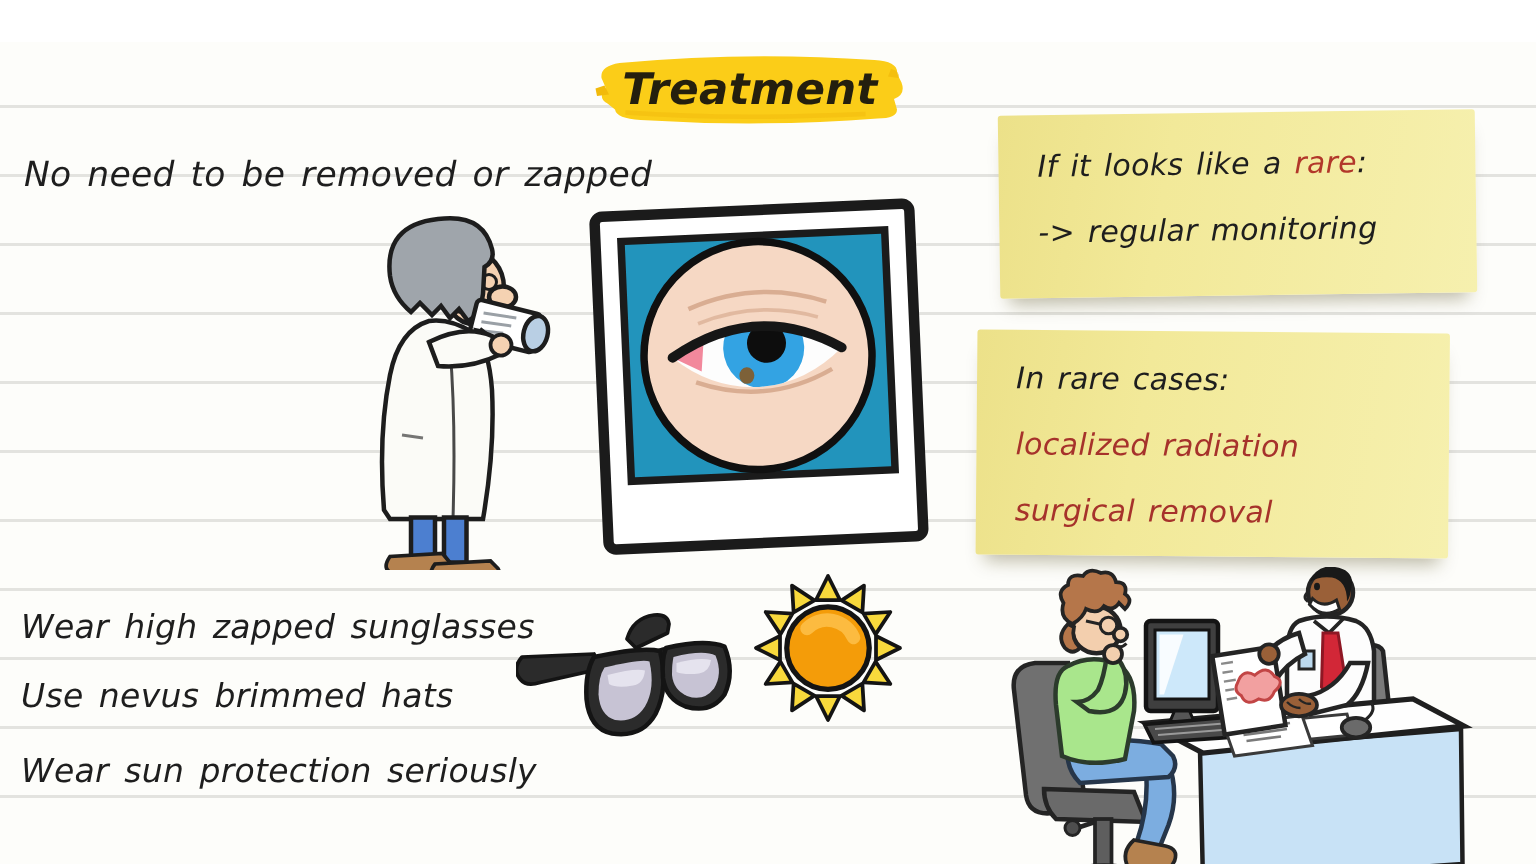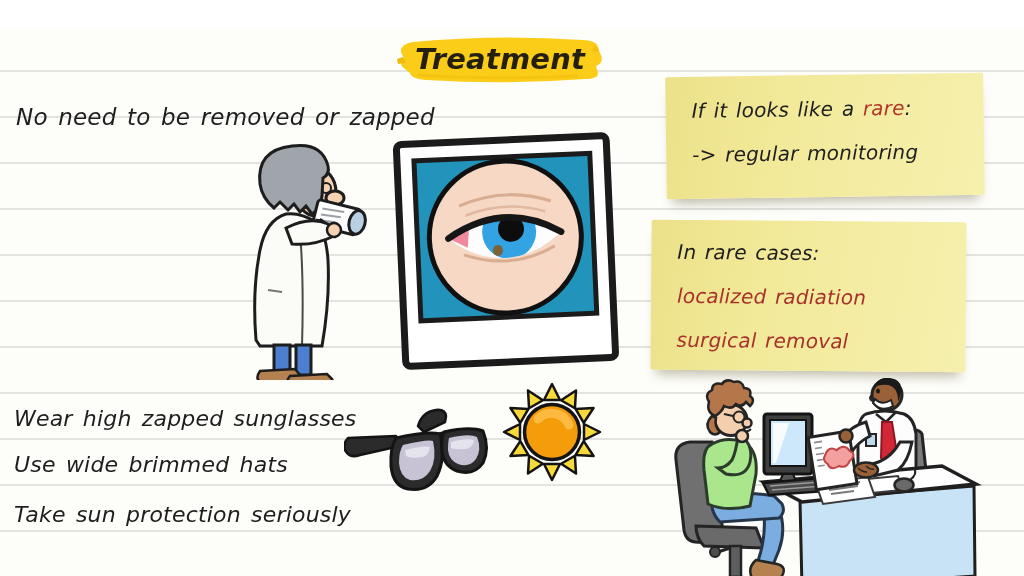--- a/index.html
+++ b/index.html
@@ -132,22 +132,22 @@
     <span class="sticky-line hand">-&gt; regular monitoring</span>
   </div>
 
   <div class="abs sticky sticky2">
     <span class="sticky-line hand">In rare cases:</span>
     <span class="sticky-line hand option-red">localized radiation</span>
     <span class="sticky-line hand option-red">surgical removal</span>
   </div>
 
   <div class="abs hand tip tip1">Wear high zapped sunglasses</div>
-  <div class="abs hand tip tip2">Use wide brimmed hats</div>
-  <div class="abs hand tip tip3">Take sun protection seriously</div>
+  <div class="abs hand tip tip2">Use nevus brimmed hats</div>
+  <div class="abs hand tip tip3">Wear sun protection seriously</div>
 
   <svg class="abs" style="left:344px;top:378px;" width="152" height="94" viewBox="0 0 152 94" aria-hidden="true">
 
     <path d="M4,32 Q-3,40 3,47 Q7,52 16,49 L56,40 L52,30 Z" fill="#2b2b2b" stroke="#141414" stroke-width="2.5" stroke-linejoin="round"></path>
 
     <path d="M74,20 Q78,6 92,4 Q101,3 102,10 L101,16 L80,26 Z" fill="#2b2b2b" stroke="#141414" stroke-width="2.5" stroke-linejoin="round"></path>
 
     <path d="M90,30 Q100,24 110,26 L108,38 Q99,34 92,40 Z" fill="#2b2b2b" stroke="#141414" stroke-width="2"></path>
 
     <path d="M52,32 Q84,25 96,28 Q102,52 93,70 Q84,86 64,83 Q49,80 47,60 Q46,42 52,32 Z" fill="#2b2b2b" stroke="#141414" stroke-width="3" stroke-linejoin="round"></path>

